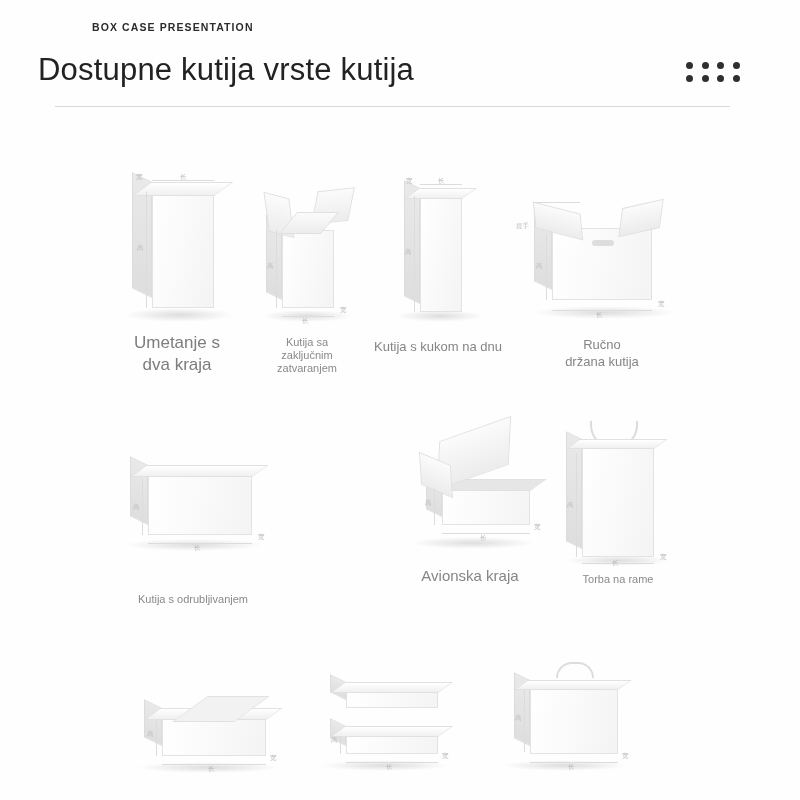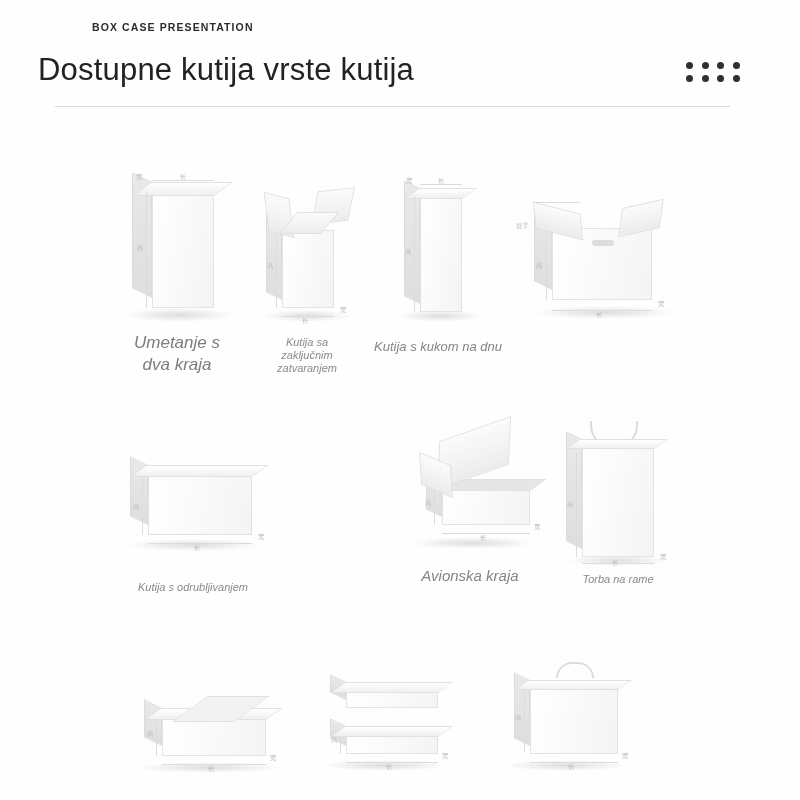--- a/index.html
+++ b/index.html
@@ -94,21 +94,20 @@
   .art {
     position: relative;
     margin: 0 auto;
   }
   .caption {
     font-size: 11px;
     color: #8a8a8a;
     line-height: 13px;
     white-space: pre-line;
     margin-top: 4px;
-    font-style: italic;
   }
   .caption.big {
     font-size: 17px;
     color: #7d7d7d;
     line-height: 22px;
   }
   .caption.mid {
     font-size: 13px;
     color: #858585;
     line-height: 17px;
@@ -245,38 +244,40 @@
           <div class="flap" style="left:108px; top:26px; width:40px; height:26px; transform: skewY(-20deg) rotate(8deg);"></div>
           <div class="slot" style="left:80px; top:62px; width:22px; height:6px;"></div>
           <div class="dimline h" style="left:22px; top:24px; width:46px;"></div>
           <div class="dim" style="left:4px; top:44px;">提手</div>
           <div class="dimline v" style="left:34px; top:56px; height:66px;"></div>
           <div class="dim" style="left:24px; top:84px;">高</div>
           <div class="dimline h" style="left:40px; top:132px; width:100px;"></div>
           <div class="dim" style="left:84px; top:133px;">长</div>
           <div class="dim" style="left:146px; top:122px;">宽</div>
         </div>
+        <div class="caption mid" style="margin-top:8px;">Ručno
+držana kutija</div>
       </div>
     </div>
 
     <div class="row" style="height:225px; margin-top:12px;">
 
       <div class="item" style="left:108px; top:40px; width:170px;">
         <div class="art" style="width:170px;height:120px;">
           <div class="shadow" style="left:16px; top:104px; width:140px; height:12px;"></div>
           <div class="face front" style="left:40px; top:40px; width:104px; height:60px;"></div>
           <div class="face side" style="left:22px; top:30px; width:18px; height:60px; transform: skewY(26deg); transform-origin: top right;"></div>
           <div class="face top" style="left:22px; top:30px; width:122px; height:12px; transform: skewX(-54deg); transform-origin: bottom left;"></div>
           <div class="dimline v" style="left:34px; top:44px; height:56px;"></div>
           <div class="dim" style="left:25px; top:68px;">高</div>
           <div class="dimline h" style="left:40px; top:108px; width:104px;"></div>
           <div class="dim" style="left:86px; top:109px;">长</div>
           <div class="dim" style="left:150px; top:98px;">宽</div>
         </div>
-        <div class="caption" style="margin-top:26px;">Kutija s odrubljivanjem</div>
+        <div class="caption" style="margin-top:38px;">Kutija s odrubljivanjem</div>
       </div>
 
 
       <div class="item" style="left:390px; top:20px; width:160px;">
         <div class="art" style="width:160px;height:140px;">
           <div class="shadow" style="left:20px; top:122px; width:125px; height:12px;"></div>
           <div class="face front" style="left:52px; top:72px; width:88px; height:38px;"></div>
           <div class="face side" style="left:36px; top:64px; width:16px; height:38px; transform: skewY(26deg); transform-origin: top right;"></div>
           <div class="face top" style="left:36px; top:64px; width:104px; height:12px; transform: skewX(-54deg); transform-origin: bottom left; background:#e6e6e6;"></div>
           <div class="flap" style="left:48px; top:14px; width:70px; height:46px; transform: skewY(-22deg) rotate(3deg);"></div>

